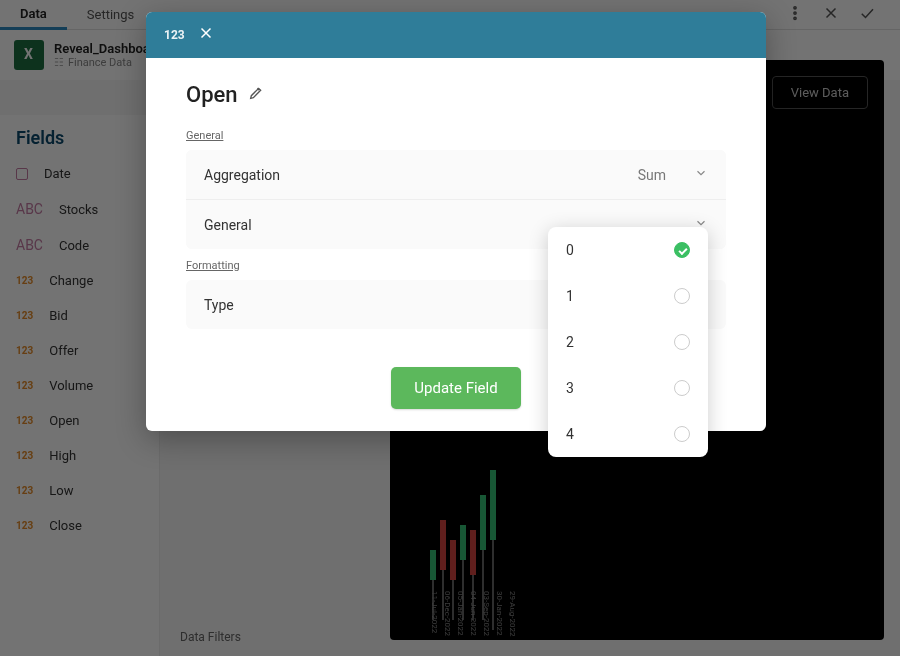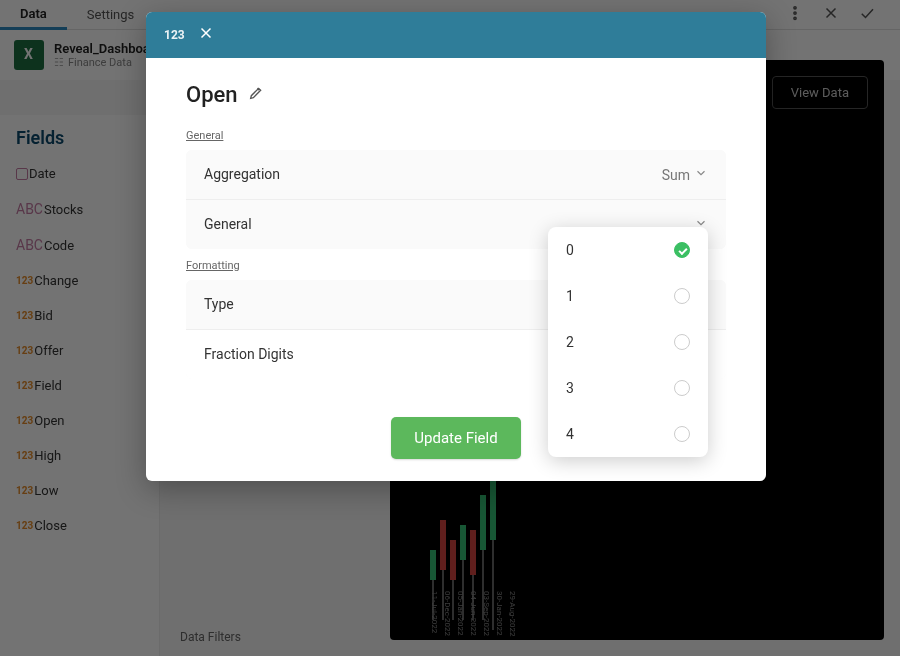--- a/index.html
+++ b/index.html
@@ -17,21 +17,21 @@
   .datasource { display: flex; align-items: center; padding: 10px 14px; gap: 10px; background: #fff; }
   .xlsx-icon { width: 30px; height: 30px; background: #1d6f42; border-radius: 3px; position: relative; }
   .xlsx-icon::after { content: "X"; color:#fff; font-size:14px; font-weight:bold; position:absolute; top:6px; left:10px; }
   .ds-title { font-size: 13px; font-weight: 600; color: #222; }
   .ds-sub { font-size: 11px; color: #888; display:flex; align-items:center; gap:4px;}
   .ds-sub::before { content:"\2637"; font-size:11px; color:#aaa; }
 
   
   .fields-col { position:absolute; left:0; top:115px; width:160px; bottom:0; background:#fff; border-right:1px solid #eee; }
   .fields-hdr { font-size:18px; font-weight:600; padding:12px 16px 8px; color:#0c4a6e;}
-  .field-item { display:flex; align-items:center; gap:1px; padding:10px 16px; font-size:13px; color:#333; cursor:grab;}
+  .field-item { display:flex; align-items:center; gap:16px; padding:10px 16px; font-size:13px; color:#333; cursor:grab;}
   .tag123 { font-size:10px; font-weight:700; color:#e48b2a; }
   .tagabc { font-size:14px; font-weight:400; color:#c47aa3; }
   .tagcal { width:12px; height:12px; border:1.5px solid #c47aa3; border-radius:2px; position:relative; }
 
   
   .chart-area { position:absolute; left:390px; top:60px; right:16px; height:580px; background:#000; border-radius:4px; }
   .view-data-btn { position:absolute; top:16px; right:16px; padding:8px 18px; border:1px solid #555; border-radius:4px; color:#ccc; font-size:13px; background:transparent; cursor:pointer;}
   .candles { position:absolute; left:40px; right:20px; top:165px; bottom:60px; display:flex; align-items:flex-end; gap:4px; }
   .candle { width:6px; position:relative; }
   .candle .wick { position:absolute; left:2px; width:2px; background:#666; }
@@ -54,25 +54,25 @@
   .modal-hdr .title { font-size:17px; font-weight:500; flex:1; }
   .modal-hdr .close { cursor:pointer; }
   .modal-hdr svg { width:18px; height:18px; stroke:#fff; fill:none; stroke-width:2;}
   .modal-body { padding: 24px 40px 20px 40px; max-height: 560px; }
   .field-title { display:flex; align-items:center; gap:10px; margin-bottom:22px;}
   .field-title h2 { font-size:22px; font-weight:500; color:#222; }
   .pencil svg { width:16px; height:16px; stroke:#555; fill:none; stroke-width:2;}
 
   .section-label { font-size:11px; color:#666; margin:10px 0 8px;text-decoration:underline; }
   .settings-card { background:#fafafa; border-radius:6px; overflow:hidden; }
-  .row { display:flex; justify-content:space-between; padding:16px 18px; border-bottom:1px solid #eee; background:#fafafa;}
+  .row { display:flex; align-items:center; justify-content:space-between; padding:16px 18px; border-bottom:1px solid #eee; background:#fafafa;}
   .row:last-child { border-bottom:none;}
   .row.active { background:#fff; }
   .row .lbl { font-size:14px; color:#333; }
-  .row .val { font-size:14px; color:#777; display:flex; align-items:center; gap:4px;}
+  .row .val { font-size:14px; color:#777; display:flex; align-items:center; gap:28px;}
   .chev svg { width:14px; height:14px; stroke:#888; fill:none; stroke-width:2;}
 
   .modal-footer { display:flex; justify-content:center; padding:18px 0 22px; }
   .update-btn { background:#5cb85c; color:#fff; border:none; border-radius:5px; padding:12px 23px; font-size:15px; cursor:pointer; box-shadow:0 1px 2px rgba(0,0,0,0.15);}
 
   
   .dropdown { position:absolute; left:548px; top:227px; width:160px; background:#fff; border-radius:8px; box-shadow:0 4px 20px rgba(0,0,0,0.2); overflow:hidden; }
   .dd-item { display:flex; align-items:center; justify-content:space-between; padding:15px 18px; font-size:14px; color:#333; cursor:pointer;}
   .radio { width:16px; height:16px; border:1.5px solid #ccc; border-radius:50%; }
   .radio.checked { background:#3bbf63; border-color:#3bbf63; position:relative;}
@@ -130,21 +130,21 @@
     <div class="field-item">
         <span class="tag123">123</span>
         <span>Bid</span>
       </div>
     <div class="field-item">
         <span class="tag123">123</span>
         <span>Offer</span>
       </div>
     <div class="field-item">
         <span class="tag123">123</span>
-        <span>Field</span>
+        <span>Volume</span>
       </div>
     <div class="field-item">
         <span class="tag123">123</span>
         <span>Open</span>
       </div>
     <div class="field-item">
         <span class="tag123">123</span>
         <span>High</span>
       </div>
     <div class="field-item">
@@ -243,28 +243,20 @@
       <div class="section-label">Formatting</div>
       <div class="settings-card">
         <div class="row">
           <span class="lbl">Type</span>
           <span class="val">
               <span class="chev"><svg viewBox="0 0 24 24">
                   <path d="M6 9l6 6 6-6"></path>
                 </svg></span>
             </span>
         </div>
-        <div class="row active">
-          <span class="lbl">Fraction Digits</span>
-          <span class="val">
-              <span class="chev"><svg viewBox="0 0 24 24">
-                  <path d="M6 9l6 6 6-6"></path>
-                </svg></span>
-            </span>
-        </div>
       </div>
     </div>
     <div class="modal-footer">
       <button class="update-btn">Update Field</button>
     </div>
   </div>
 
   <div class="dropdown">
     <div class="dd-item">
         <span>0</span>

